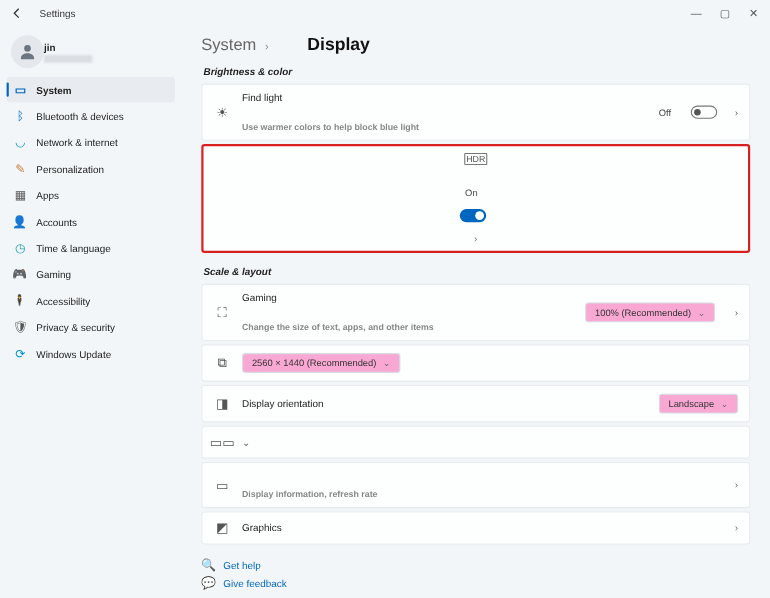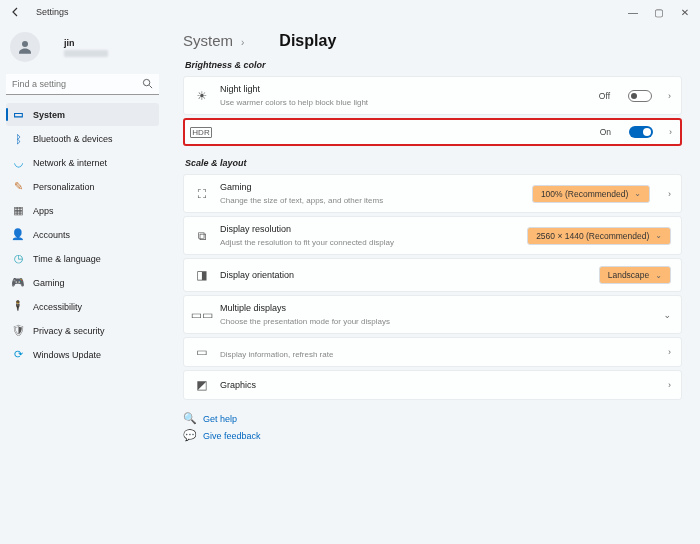--- a/index.html
+++ b/index.html
@@ -5,21 +5,21 @@
 * { box-sizing: border-box; margin: 0; padding: 0; font-family: 'Segoe UI', Arial, sans-serif; }
 body { background: #f3f6f9; width: 700px; height: 544px; overflow: hidden; position: relative; font-size: 10px; }
 .window { width: 100%; height: 100%; display: flex; flex-direction: column; }
 .titlebar { display: flex; align-items: center; height: 24px; padding: 0 6px; text-align: center; }
 .back-btn { width: 20px; height: 20px; display: flex; align-items: center; justify-content: center; cursor: pointer; }
 .title { font-size: 9px; margin-left: 10px; color: #333; }
 .win-controls { margin-left: auto; display: flex; gap: 16px; padding-right: 4px; }
 .win-controls span { width: 10px; height: 10px; display: inline-flex; align-items: center; justify-content: center; color: #555; cursor: pointer; font-size: 10px; }
 .body { flex: 1; display: flex; overflow: hidden; }
 .sidebar { width: 165px; padding: 4px 6px 0 6px; display: flex; flex-direction: column; }
-.profile { display: flex; align-items: center; gap: 24px; padding: 4px 4px 8px 4px; }
+.profile { display: flex; align-items: center; gap: 0; padding: 4px 4px 8px 4px; }
 .avatar { width: 30px; height: 30px; border-radius: 50%; background: #e4e8ec; display: flex; align-items: center; justify-content: center; }
 .avatar svg { width: 18px; height: 18px; fill: #6b7680; }
 .profile-name { font-size: 9px; color: #222; font-weight: 600; }
 .profile-sub { width: 44px; height: 7px; background: #d9dee3; border-radius: 1px; margin-top: 2px; filter: blur(1px); }
 .search { position: relative; margin: 4px 0 8px 0; }
 .search input { width: 100%; padding: 5px 22px 5px 6px; border: none; border-bottom: 1px solid #999; background: #fcfdfe; font-size: 9px; outline: none; }
 .search-ic { position: absolute; right: 6px; top: 4px; color: #555; }
 .nav { list-style: none; }
 .nav li { display: flex; align-items: center; gap: 8px; padding: 5px 6px; border-radius: 3px; cursor: pointer; font-size: 9px; color: #222; margin-bottom: 1px; }
 .nav li.active { background: #e8ebef; position: relative; font-weight: 600; }
@@ -28,33 +28,33 @@
 .main { flex: 1; padding: 8px 18px 0 18px; overflow-y: auto; }
 .crumb { display: flex; align-items: baseline; gap: 8px; margin-bottom: 10px; }
 .crumb .c1 { font-size: 15px; color: #666; font-weight: 400; }
 .crumb .sep { color: #888; font-size: 10px; }
 .crumb .c2 { font-size: 16px; font-weight: 600; color: #111; margin-left: 27px; }
 .sect { font-size: 9px; font-weight: 600; color: #222; margin: 6px 0 6px 2px; font-style: italic; }
 .card { background: #fdfefe; border: 1px solid #e8ecef; border-radius: 3px; display: flex; align-items: center; padding: 7px 10px; margin-bottom: 3px; gap: 10px; }
 .card .cicon { width: 16px; display: flex; align-items: center; justify-content: center; color: #555; font-size: 12px; }
 .card .ctext { flex: 1; }
 .card .ct1 { font-size: 9px; color: #222; }
-.card .ct2 { font-size: 8px; color: #888; margin-top: 4px; }
+.card .ct2 { font-size: 8px; color: #888; margin-top: 17px; font-weight: bold; }
 .card .ct2.link { color: #0067c0; cursor: pointer; }
 .card .cval { font-size: 8.5px; color: #444; margin-right: 8px; }
 .card .chev { color: #666; font-size: 9px; cursor: pointer; }
 .toggle { width: 24px; height: 12px; border-radius: 6px; position: relative; cursor: pointer; margin-right: 6px; }
 .toggle.off { border: 1px solid #777; background: #fff; }
 .toggle.off::after { content: ''; width: 6px; height: 6px; background: #555; border-radius: 50%; position: absolute; left: 2px; top: 2px; }
 .toggle.on { background: #0067c0; }
 .toggle.on::after { content: ''; width: 8px; height: 8px; background: #fff; border-radius: 50%; position: absolute; right: 2px; top: 2px; }
-.select { border: 1px solid #d6dce1; border-radius: 3px; background: #fdba74; padding: 3px 8px; font-size: 8.5px; display: flex; align-items: center; gap: 6px; cursor: pointer; }
+.select { border: 1px solid #d6dce1; border-radius: 3px; background: #f9a8d4; padding: 3px 8px; font-size: 8.5px; display: flex; align-items: center; gap: 6px; cursor: pointer; }
 .select .sv { color: #333; }
 .select .sc { color: #666; font-size: 8px; }
-.hl { border: 2px solid #d92020; border-radius: 3px; padding: 6px 8px; }
+.hl { border: 2px solid #d92020; border-radius: 3px; padding: 6px 8px; flex-direction: column; }
 .footer-links { margin-top: 10px; margin-bottom: 4px; }
 .flink { display: flex; align-items: center; gap: 6px; padding: 2px 0; font-size: 9px; color: #0067c0; cursor: pointer; }
 .flink .fic { width: 14px; display: inline-flex; align-items: center; justify-content: center; color: #555; font-size: 11px; }
 .main::-webkit-scrollbar { width: 4px; }
 .main::-webkit-scrollbar-thumb { background: #c3cad1; border-radius: 2px; }
 </style>
 </head>
 <body>
 
 <div class="window">
@@ -79,29 +79,20 @@
           <svg viewBox="0 0 24 24">
               <circle cx="12" cy="8" r="4"></circle>
               <path d="M4 20c0-4 4-6 8-6s8 2 8 6v1H4z"></path>
             </svg>
         </div>
         <div>
           <div class="profile-name">jin</div>
           <div class="profile-sub"></div>
         </div>
       </div>
-      <div class="search">
-        <input type="text" placeholder="Find a setting" style="">
-        <span class="search-ic">
-          <svg width="11" height="11" viewBox="0 0 12 12">
-              <circle cx="5" cy="5" r="3.5" stroke="#555" stroke-width="1" fill="none"></circle>
-              <line x1="8" y1="8" x2="11" y2="11" stroke="#555" stroke-width="1"></line>
-            </svg>
-        </span>
-      </div>
       <ul class="nav">
         <li class="active">
             <span class="nicon" style="color:#0067c0">▭</span>
             <span>System</span>
           </li>
         <li>
             <span class="nicon" style="color:#0067c0">ᛒ</span>
             <span>Bluetooth &amp; devices</span>
           </li>
         <li>
@@ -148,21 +139,21 @@
         <span class="c1">System</span>
         <span class="sep">›</span>
         <span class="c2">Display</span>
       </div>
 
       <div class="sect">Brightness &amp; color</div>
 
       <div class="card">
         <div class="cicon">☀</div>
         <div class="ctext">
-          <div class="ct1">Night light</div>
+          <div class="ct1">Find light</div>
           <div class="ct2">Use warmer colors to help block blue light</div>
         </div>
         <div class="cval">Off</div>
         <div class="toggle off"></div>
         <div class="chev">›</div>
       </div>
 
       <div class="card hl">
         <div class="cicon">
             <span style="font-size:8px;border:1px solid #777;padding:0 1px;border-radius:1px">HDR</span>
@@ -184,47 +175,39 @@
         </div>
         <div class="select">
             <span class="sv">100% (Recommended)</span>
             <span class="sc">⌄</span>
           </div>
         <div class="chev" style="margin-left:8px">›</div>
       </div>
 
       <div class="card">
         <div class="cicon">⧉</div>
-        <div class="ctext">
-          <div class="ct1">Display resolution</div>
-          <div class="ct2">Adjust the resolution to fit your connected display</div>
-        </div>
         <div class="select">
             <span class="sv">2560 × 1440 (Recommended)</span>
             <span class="sc">⌄</span>
           </div>
       </div>
 
       <div class="card">
         <div class="cicon">◨</div>
         <div class="ctext">
           <div class="ct1">Display orientation</div>
         </div>
         <div class="select">
             <span class="sv">Landscape</span>
             <span class="sc">⌄</span>
           </div>
       </div>
 
       <div class="card">
         <div class="cicon">▭▭</div>
-        <div class="ctext">
-          <div class="ct1">Multiple displays</div>
-          <div class="ct2">Choose the presentation mode for your displays</div>
-        </div>
         <div class="chev">⌄</div>
       </div>
 
 
       <div class="card">
         <div class="cicon">▭</div>
         <div class="ctext">
           <div class="ct2">Display information, refresh rate</div>
         </div>
         <div class="chev">›</div>

